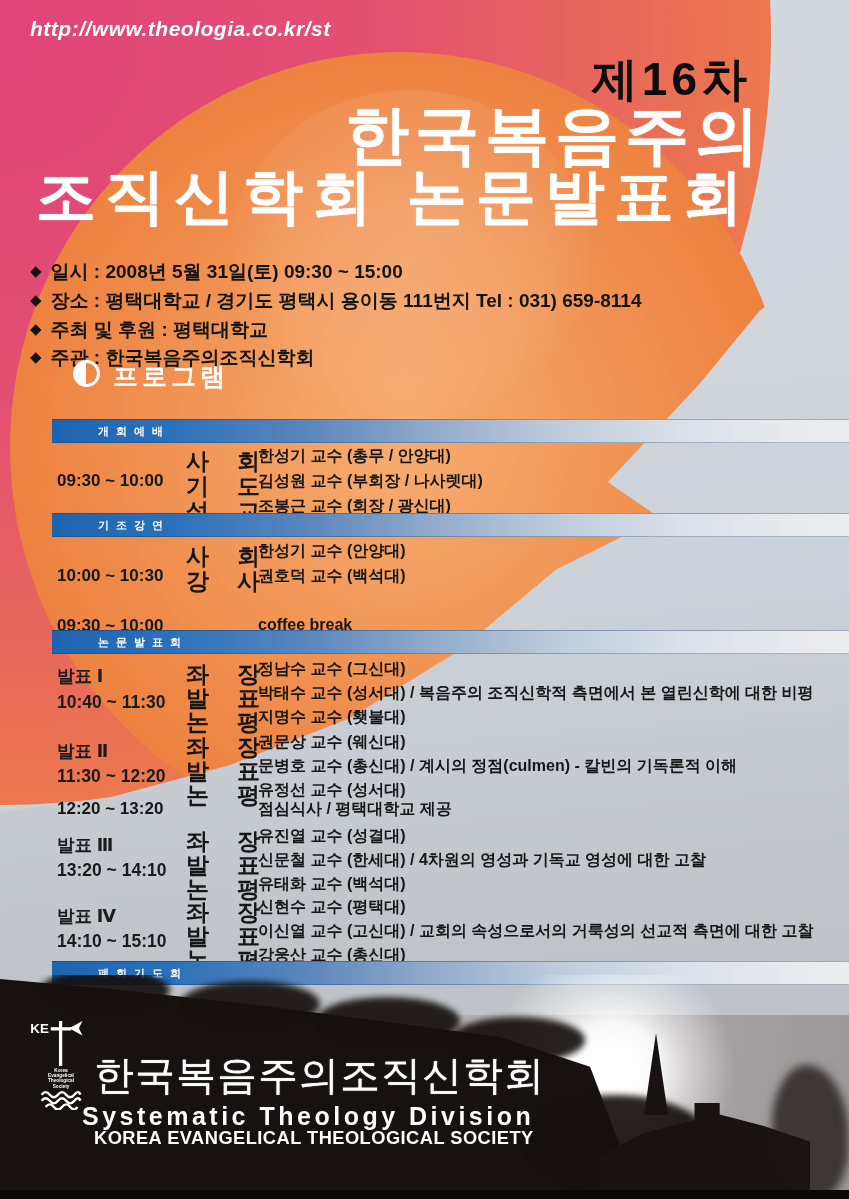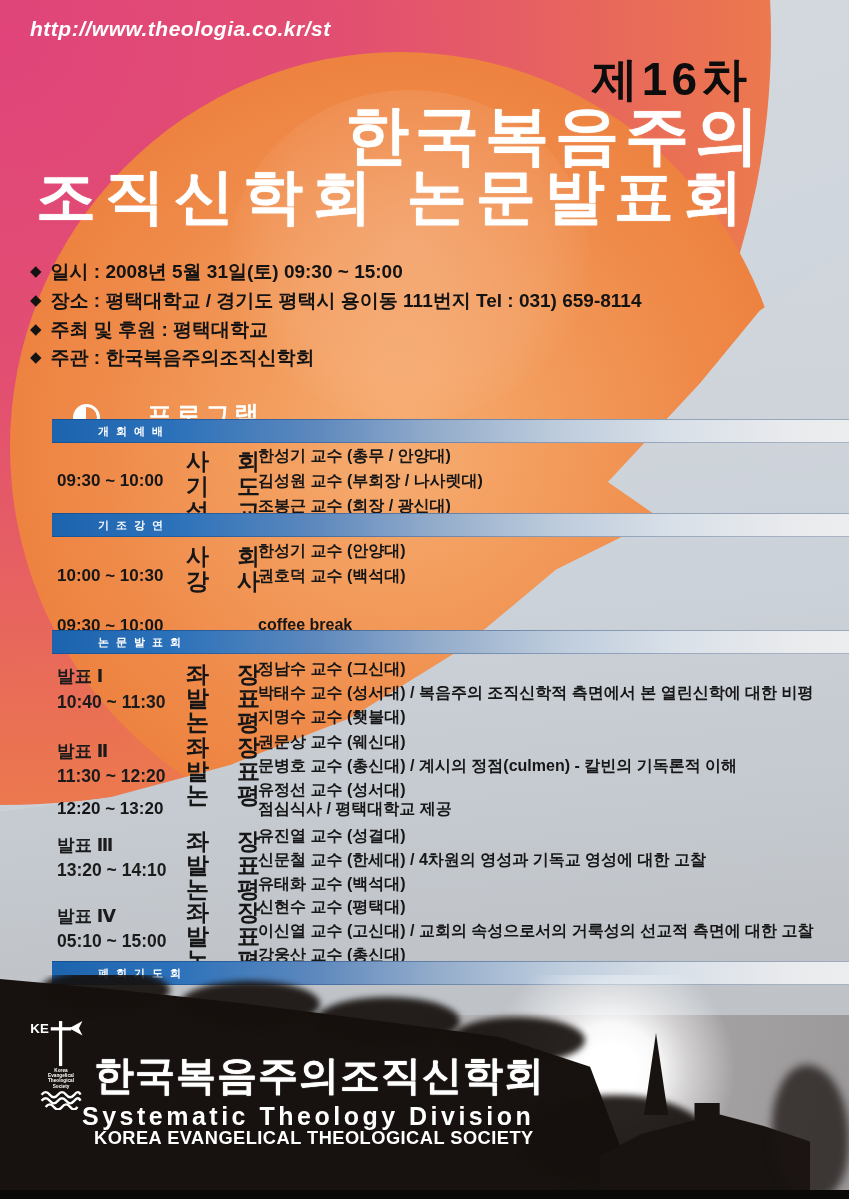--- a/index.html
+++ b/index.html
@@ -42,21 +42,21 @@
   .title1{top:103px; right:84px; color:#fff; font-size:64px; font-weight:900;
     letter-spacing:6px; line-height:1; white-space:nowrap;
     text-shadow:0 0 1px #fff;}
   .title2{top:167px; left:36px; color:#fff; font-size:60px; font-weight:900;
     letter-spacing:9px; line-height:1; white-space:nowrap; text-shadow:0 0 1px #fff;}
   
   .detail{left:30px; color:#131313; font-size:19px; font-weight:700;
     white-space:nowrap; line-height:23px;}
   .detail .dia{font-size:15px; margin-right:9px; vertical-align:2px;}
   
-  .prog-head{left:73px; top:398px; display:flex; align-items:flex-end;gap:34px;}
+  .prog-head{left:73px; top:360px; display:flex; align-items:flex-start;}
   .prog-circle{width:21px; height:21px; border:3px solid #fff; border-radius:50%;
     background:linear-gradient(90deg,#fff 0 50%, rgba(255,255,255,0) 50%);}
   .prog-label{margin-left:13px; color:#fff; font-size:25px; font-weight:800;
     letter-spacing:4px;}
   
   .bar{left:52px; width:797px; height:24px;
     background:linear-gradient(90deg,#1d64ae 0%, #2b71ba 15%, #5d88bd 33%,
       #93accb 48%, #bccbdc 63%, #d9e0e8 78%, #e8eaed 92%, #ecedee 100%);
     box-shadow:inset 0 1px 0 rgba(12,45,95,.35), inset 0 -1px 0 rgba(12,45,95,.3);}
   .bar span{display:inline-block; padding-left:46px; color:#fff; font-size:11px;
@@ -85,21 +85,21 @@
   .ph-tree{background:rgba(22,16,13,.92); border-radius:50%; filter:blur(3px);}
   .spire{left:644px; top:58px; width:24px; height:82px; background:#181310;
     clip-path:polygon(50% 0, 100% 100%, 0 100%);}
   .church-body{left:600px; top:128px; width:210px; height:96px; background:#181310;
     clip-path:polygon(0 55%, 20% 32%, 45% 18%, 45% 0, 57% 0, 57% 12%,
       78% 24%, 100% 40%, 100% 100%, 0 100%);}
   .bare-tree{left:772px; top:90px; width:77px; height:134px;
     background:rgba(28,22,19,.75); border-radius:45% 55% 40% 50%; filter:blur(4px);}
   .ph-ground{left:0; bottom:0; width:849px; height:9px; background:#0b0908;}
   
-  .org-kr{left:94px; top:1048px; color:#fff; font-size:40px; font-weight:700;
+  .org-kr{left:94px; top:1048px; color:#fff; font-size:40px; font-weight:400;
     letter-spacing:1px; white-space:nowrap; text-shadow:0 0 1px #fff;text-align:right;}
   .org-en{left:82px; top:1102px; color:#fff; font-size:25px; font-weight:700;
     letter-spacing:3.5px; white-space:nowrap;}
   .soc-en{left:94px; top:1127px; color:#fff; font-size:19px; font-weight:700;
     letter-spacing:.5px; white-space:nowrap; transform:scaleX(.96);
     transform-origin:left center;}
   .logo{left:28px; top:1018px;}
 </style>
 </head>
 <body>
@@ -216,21 +216,21 @@
   <div class="abs prow" style="top:850px">
     <span class="r">발표</span>
     <span class="c">신문철 교수 (한세대) / 4차원의 영성과 기독교 영성에 대한 고찰</span>
   </div>
   <div class="abs prow" style="top:874px">
     <span class="r">논평</span>
     <span class="c">유태화 교수 (백석대)</span>
   </div>
 
   <div class="abs blabel" style="top:904px">발표 Ⅳ</div>
-  <div class="abs blabel" style="top:931px">05:10 ~ 15:00</div>
+  <div class="abs blabel" style="top:931px">14:10 ~ 15:10</div>
   <div class="abs prow" style="top:897px">
     <span class="r">좌장</span>
     <span class="c">신현수 교수 (평택대)</span>
   </div>
   <div class="abs prow" style="top:921px">
     <span class="r">발표</span>
     <span class="c">이신열 교수 (고신대) / 교회의 속성으로서의 거룩성의 선교적 측면에 대한 고찰</span>
   </div>
   <div class="abs prow" style="top:945px">
     <span class="r">논평</span>

